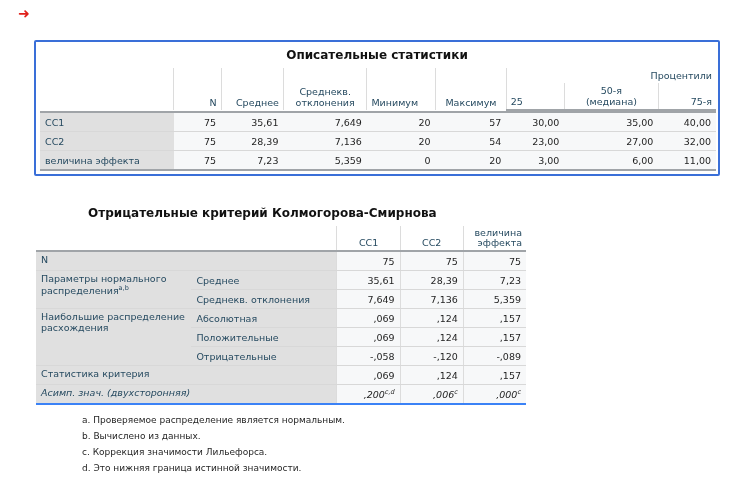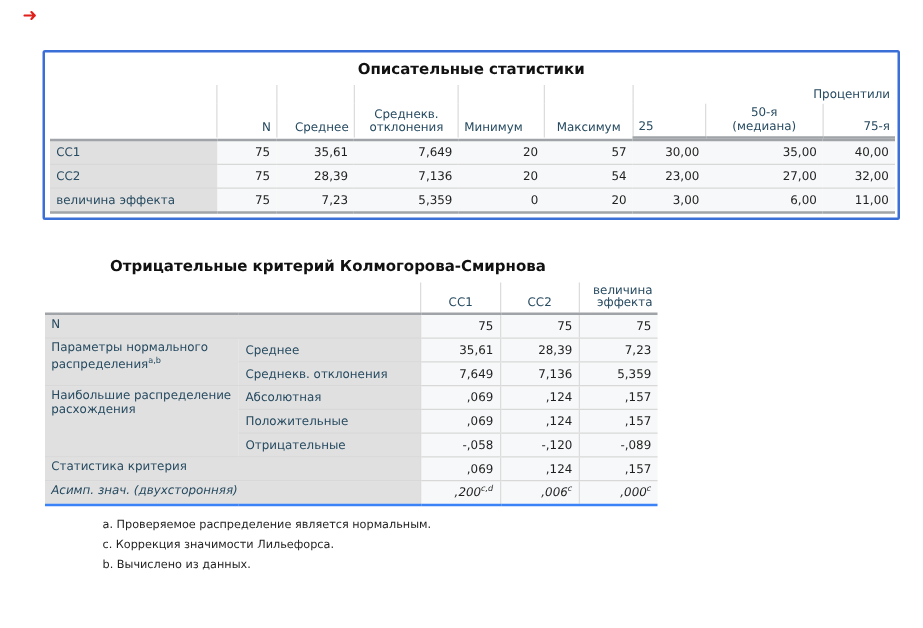--- a/index.html
+++ b/index.html
@@ -169,15 +169,16 @@
     <td class="g1" colspan="2">Асимп. знач. (двухсторонняя)</td>
     <td class="val num"><span>,200</span><sup>c,d</sup></td>
     <td class="val num"><span>,006</span><sup>c</sup></td>
     <td class="val num"><span>,000</span><sup>c</sup></td>
   </tr>
 </tbody>
   </table>
 
 <div class="notes">
   <div>a. Проверяемое распределение является нормальным.</div>
+  <div>b. Вычислено из данных.</div>
   <div>c. Коррекция значимости Лильефорса.</div>
-  <div>b. Вычислено из данных.</div>
+  <div>d. Это нижняя граница истинной значимости.</div>
 </div>
 
 </body></html>

